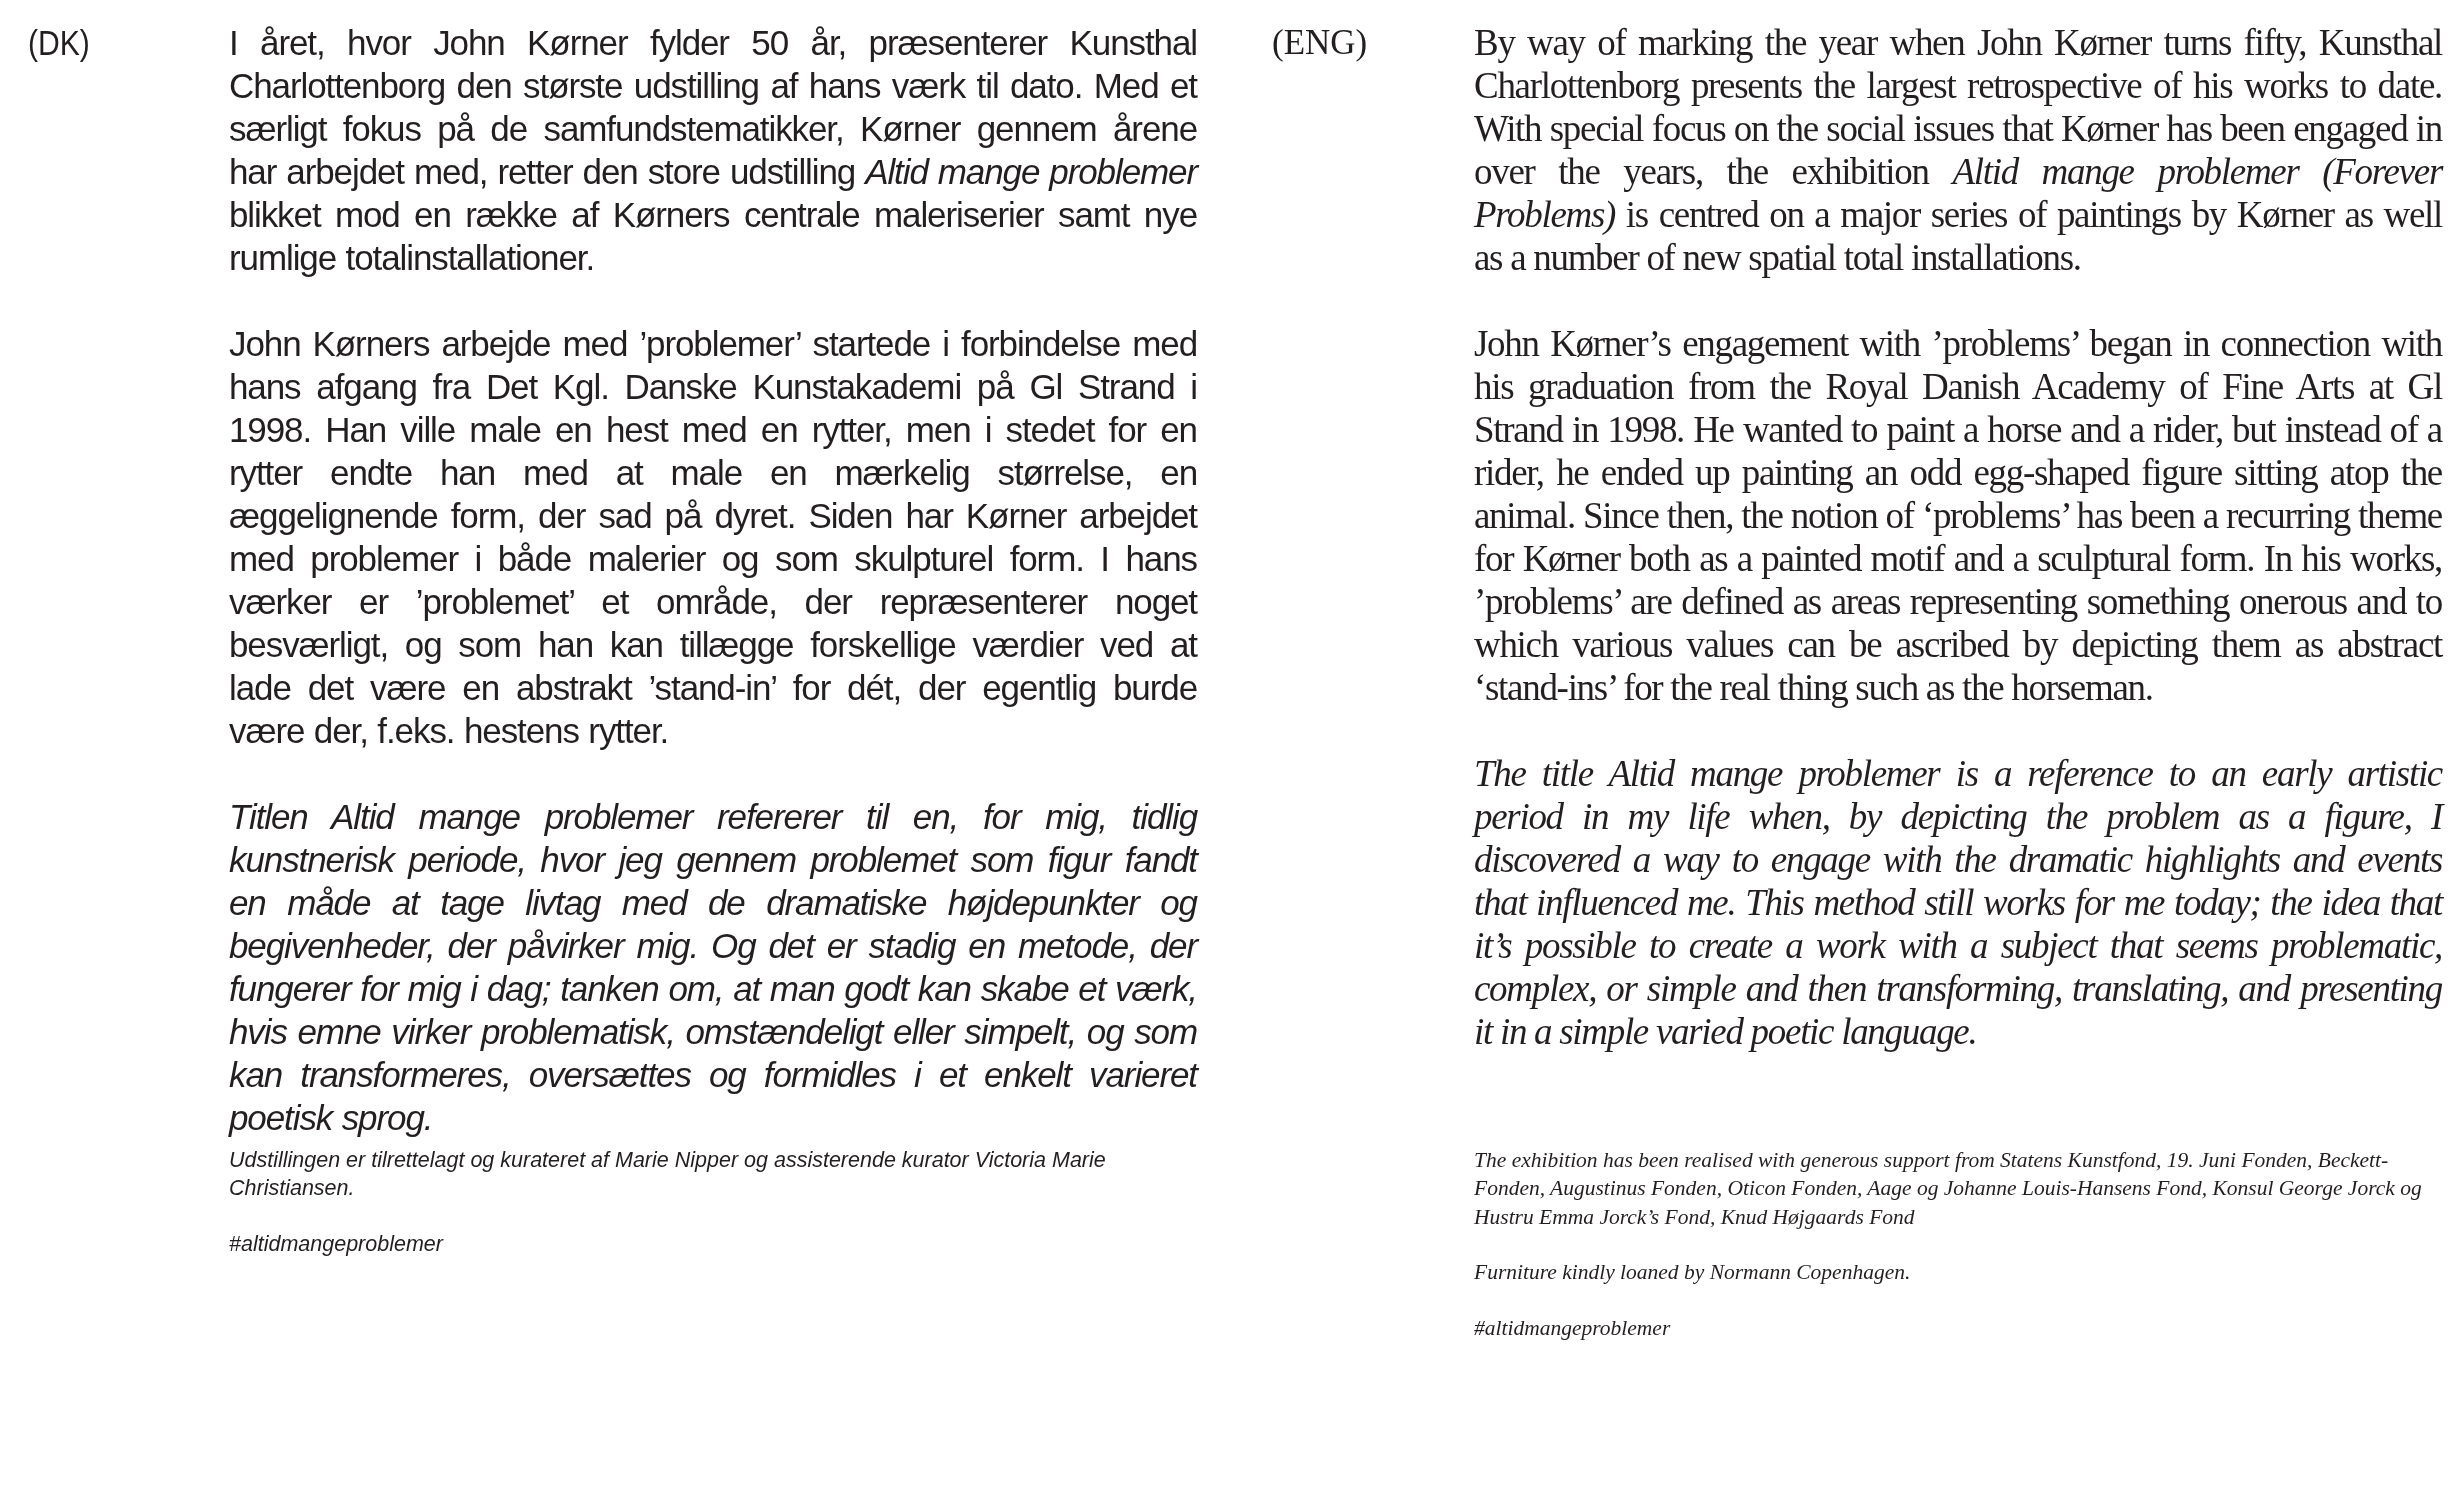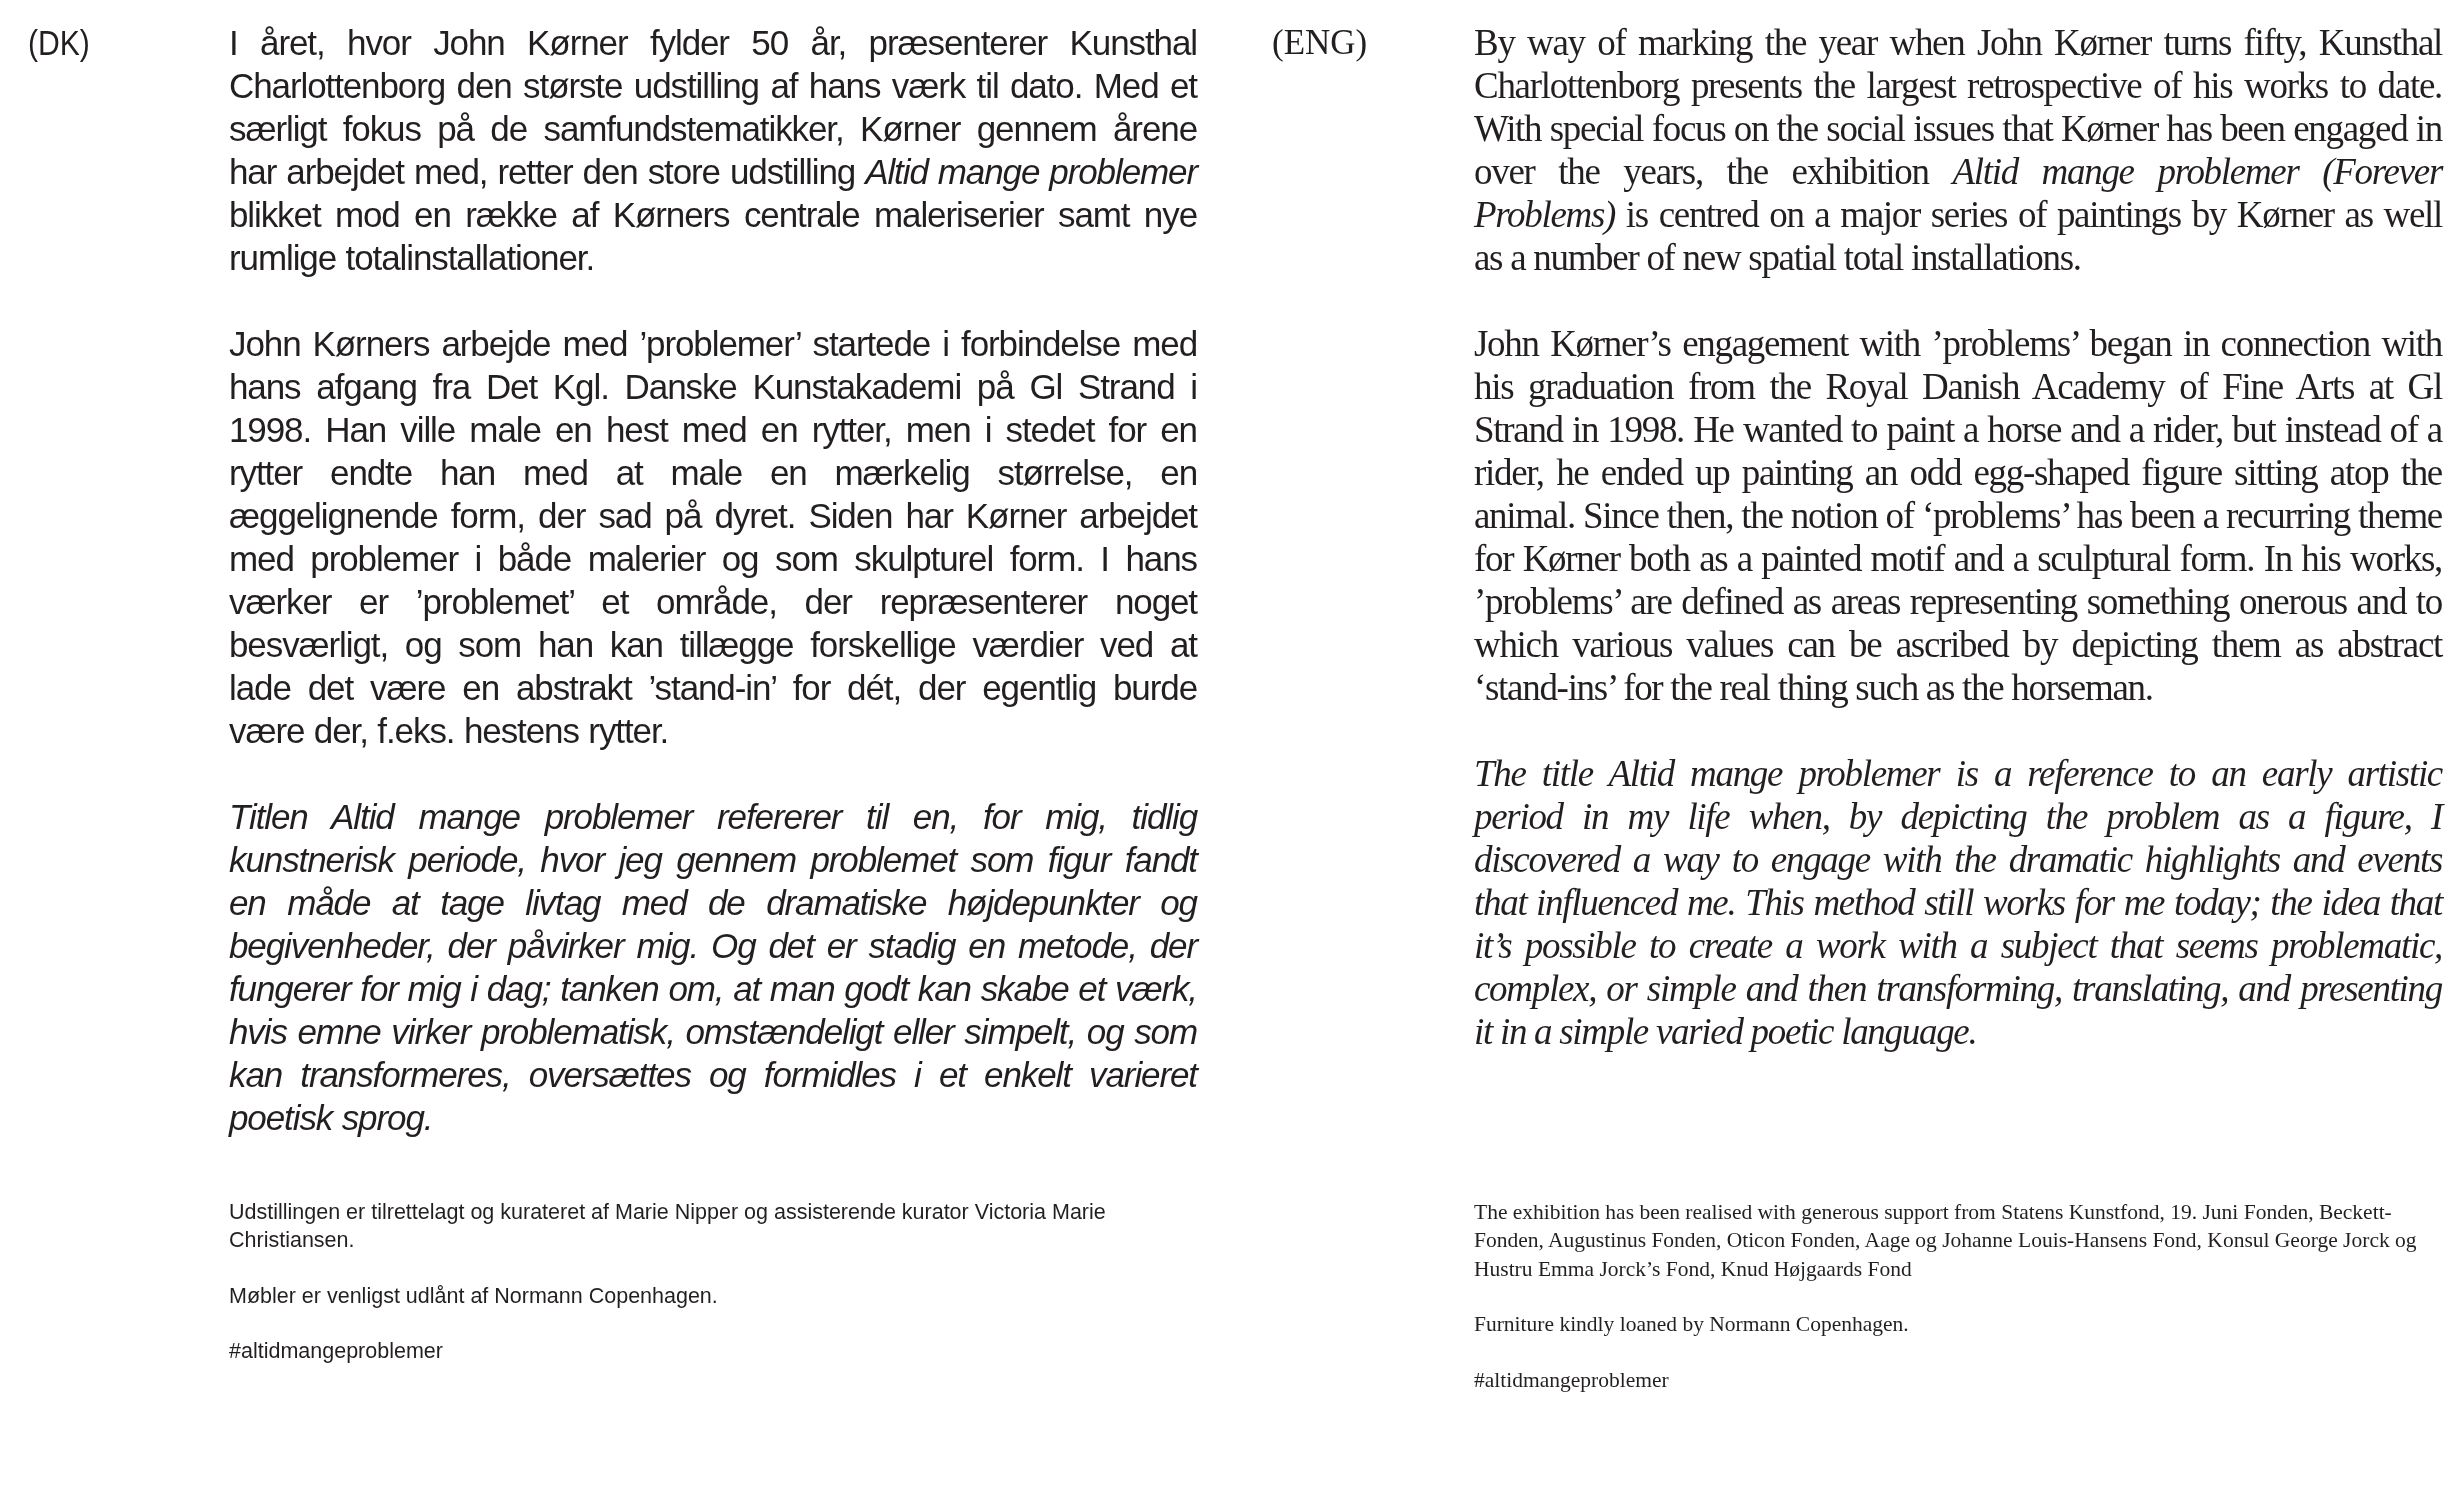--- a/index.html
+++ b/index.html
@@ -10,41 +10,40 @@
   .col { position:absolute; top:20.5px; width:968px; }
   .dk { left:229px; font-family:"Liberation Sans", sans-serif; }
   .en { left:1474px; font-family:"Liberation Serif", serif; }
   .col p { margin:0; text-align:justify; }
   .body-text { font-size:35px; line-height:43px; }
   .dk .body-text { letter-spacing:-1.1px; word-spacing:0.9px; }
   .en .body-text { font-size:37px; letter-spacing:-1.3px; }
   .gap-lg { height:43px; }
   .italic { font-style:italic; }
   .small { font-size:21.5px; line-height:28.4px; }
-  .notes { position:absolute; top:1198px; width:968px; }
+  .notes { position:absolute; top:1146px; width:968px;font-style:italic; }
   .notes.dk { left:229px; }
   .notes.en { left:1474px; }
   .notes p { margin:0 0 27px 0; }
 </style>
 </head>
 <body>
 
 <div class="lang-label dk-label">(DK)</div>
 
 <div class="col dk">
   <p class="body-text"><span>I året, hvor John Kørner fylder 50 år, præsenterer Kunsthal Charlottenborg den største udstilling af hans værk til dato. Med et særligt fokus på de samfundstematikker, Kørner gennem årene har arbejdet med, retter den store udstilling </span><span class="italic">Altid mange problemer</span><span> blikket mod en række af Kørners centrale maleriserier samt nye rumlige totalinstallationer.</span></p>
   <div class="gap-lg"></div>
   <p class="body-text">John Kørners arbejde med ’problemer’ startede i forbindelse med hans afgang fra Det Kgl. Danske Kunstakademi på Gl Strand i 1998. Han ville male en hest med en rytter, men i stedet for en rytter endte han med at male en mærkelig størrelse, en æggelignende form, der sad på dyret. Siden har Kørner arbejdet med problemer i både malerier og som skulpturel form. I hans værker er ’problemet’ et område, der repræsenterer noget besværligt, og som han kan tillægge forskellige værdier ved at lade det være en abstrakt ’stand-in’ for dét, der egentlig burde være der, f.eks. hestens rytter.</p>
   <div class="gap-lg"></div>
   <p class="body-text italic">Titlen Altid mange problemer refererer til en, for mig, tidlig kunstnerisk periode, hvor jeg gennem problemet som figur fandt en måde at tage livtag med de dramatiske højdepunkter og begivenheder, der påvirker mig. Og det er stadig en metode, der fungerer for mig i dag; tanken om, at man godt kan skabe et værk, hvis emne virker problematisk, omstændeligt eller simpelt, og som kan transformeres, oversættes og formidles i et enkelt varieret poetisk sprog.</p>
 </div>
 
 <div class="notes dk small">
   <p>Udstillingen er tilrettelagt og kurateret af Marie Nipper og assisterende kurator Victoria Marie Christiansen.</p>
-  <p>Møbler er venligst udlånt af Normann Copenhagen.</p>
   <p>#altidmangeproblemer</p>
 </div>
 
 <div class="lang-label en-label">(ENG)</div>
 
 <div class="col en">
   <p class="body-text"><span>By way of marking the year when John Kørner turns fifty, Kunsthal Charlottenborg presents the largest retrospective of his works to date. With special focus on the social issues that Kørner has been engaged in over the years, the exhibition </span><span class="italic">Altid mange problemer (Forever Problems)</span><span> is centred on a major series of paintings by Kørner as well as a number of new spatial total installations.</span></p>
   <div class="gap-lg"></div>
   <p class="body-text">John Kørner’s engagement with ’problems’ began in connection with his graduation from the Royal Danish Academy of Fine Arts at Gl Strand in 1998. He wanted to paint a horse and a rider, but instead of a rider, he ended up painting an odd egg-shaped figure sitting atop the animal. Since then, the notion of ‘problems’ has been a recurring theme for Kørner both as a painted motif and a sculptural form. In his works, ’problems’ are defined as areas representing something onerous and to which various values can be ascribed by depicting them as abstract ‘stand-ins’ for the real thing such as the horseman.</p>
   <div class="gap-lg"></div>

